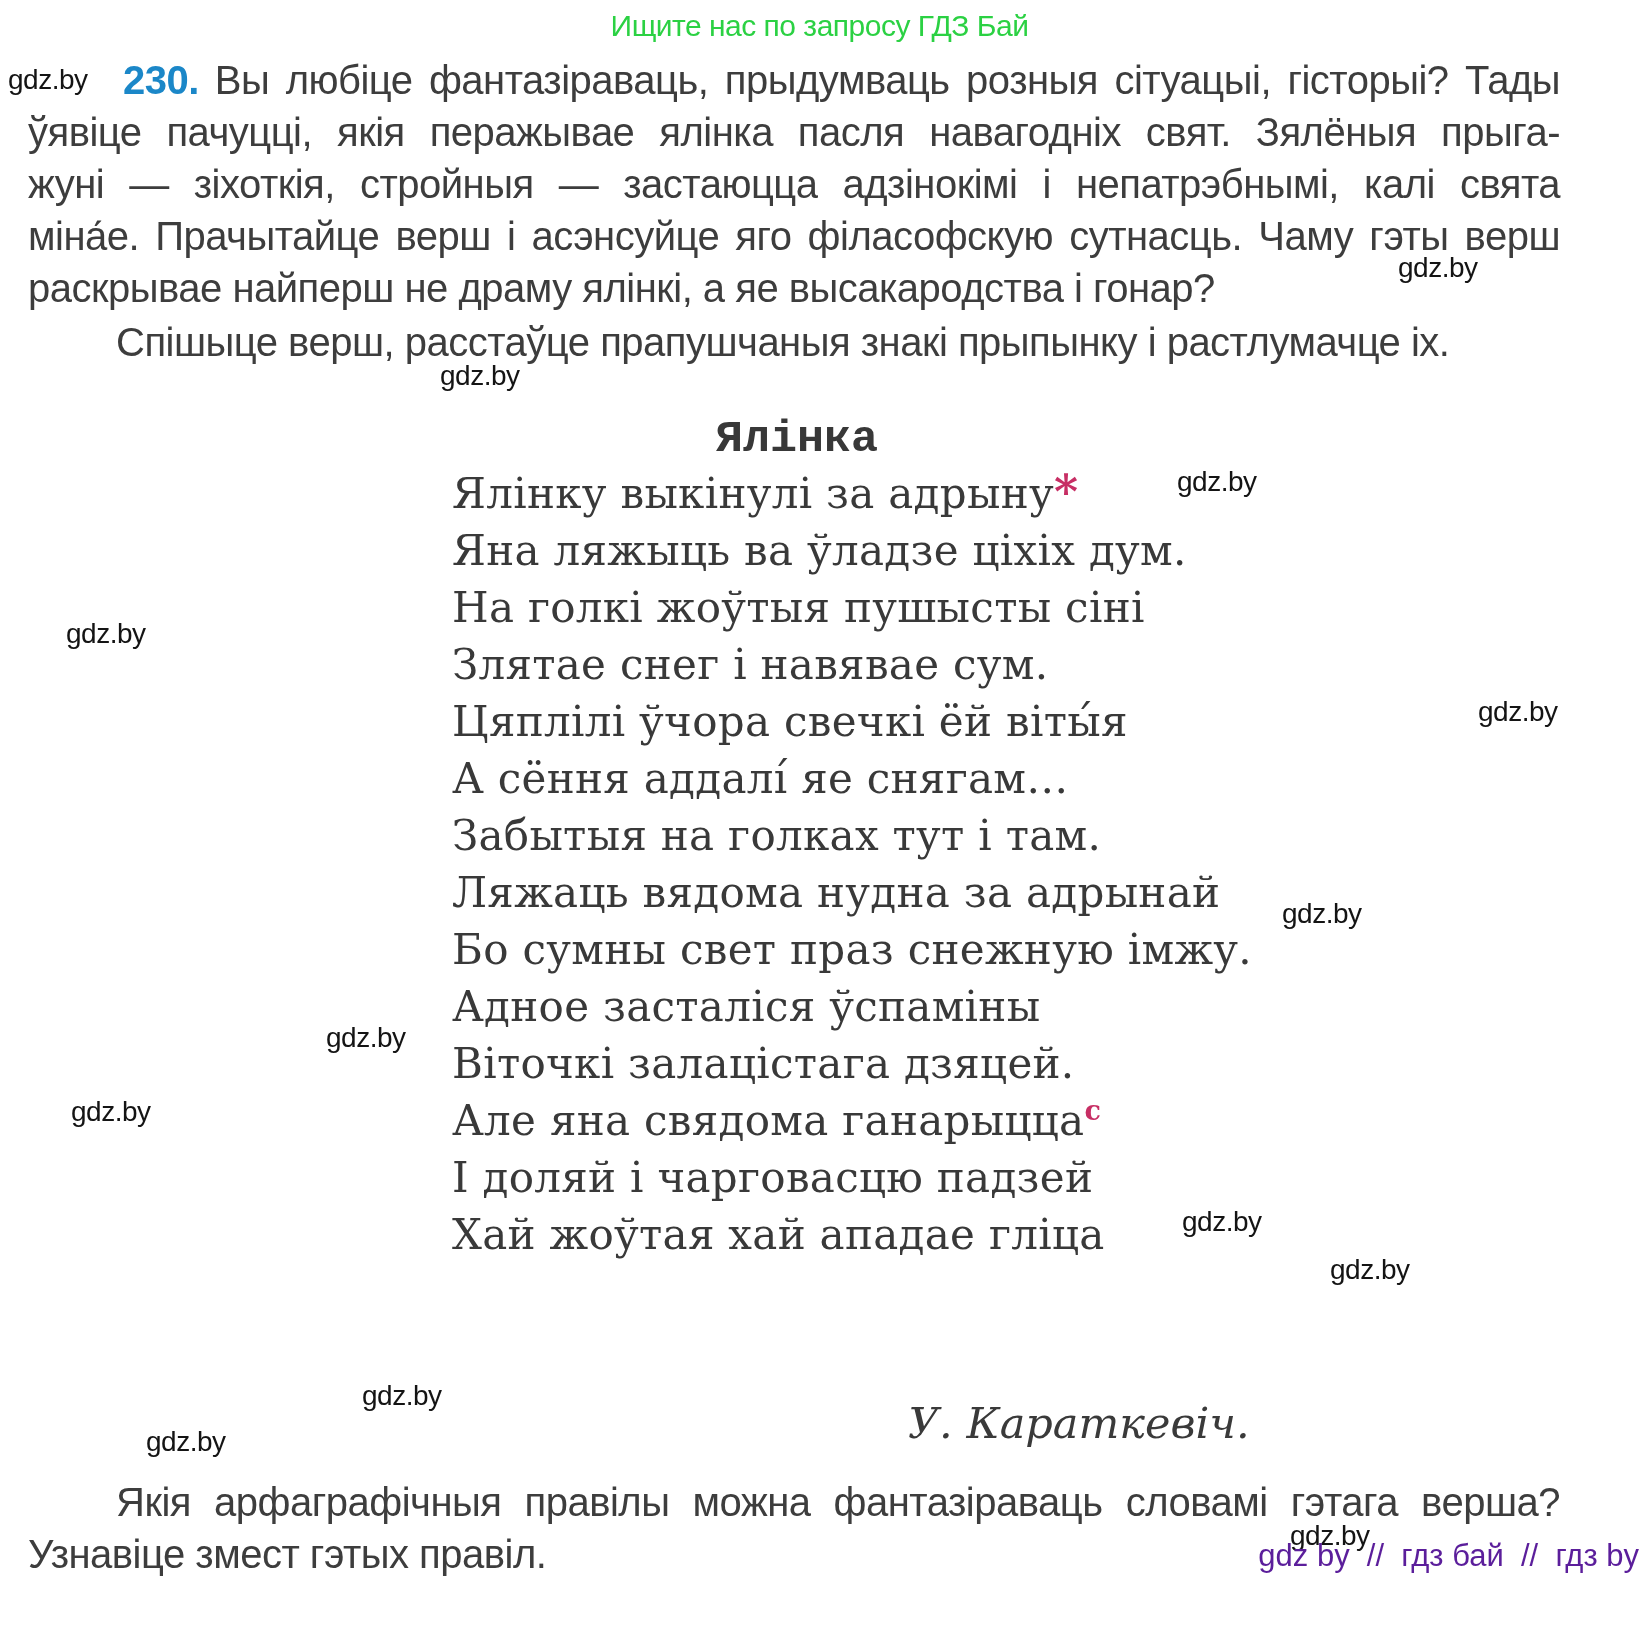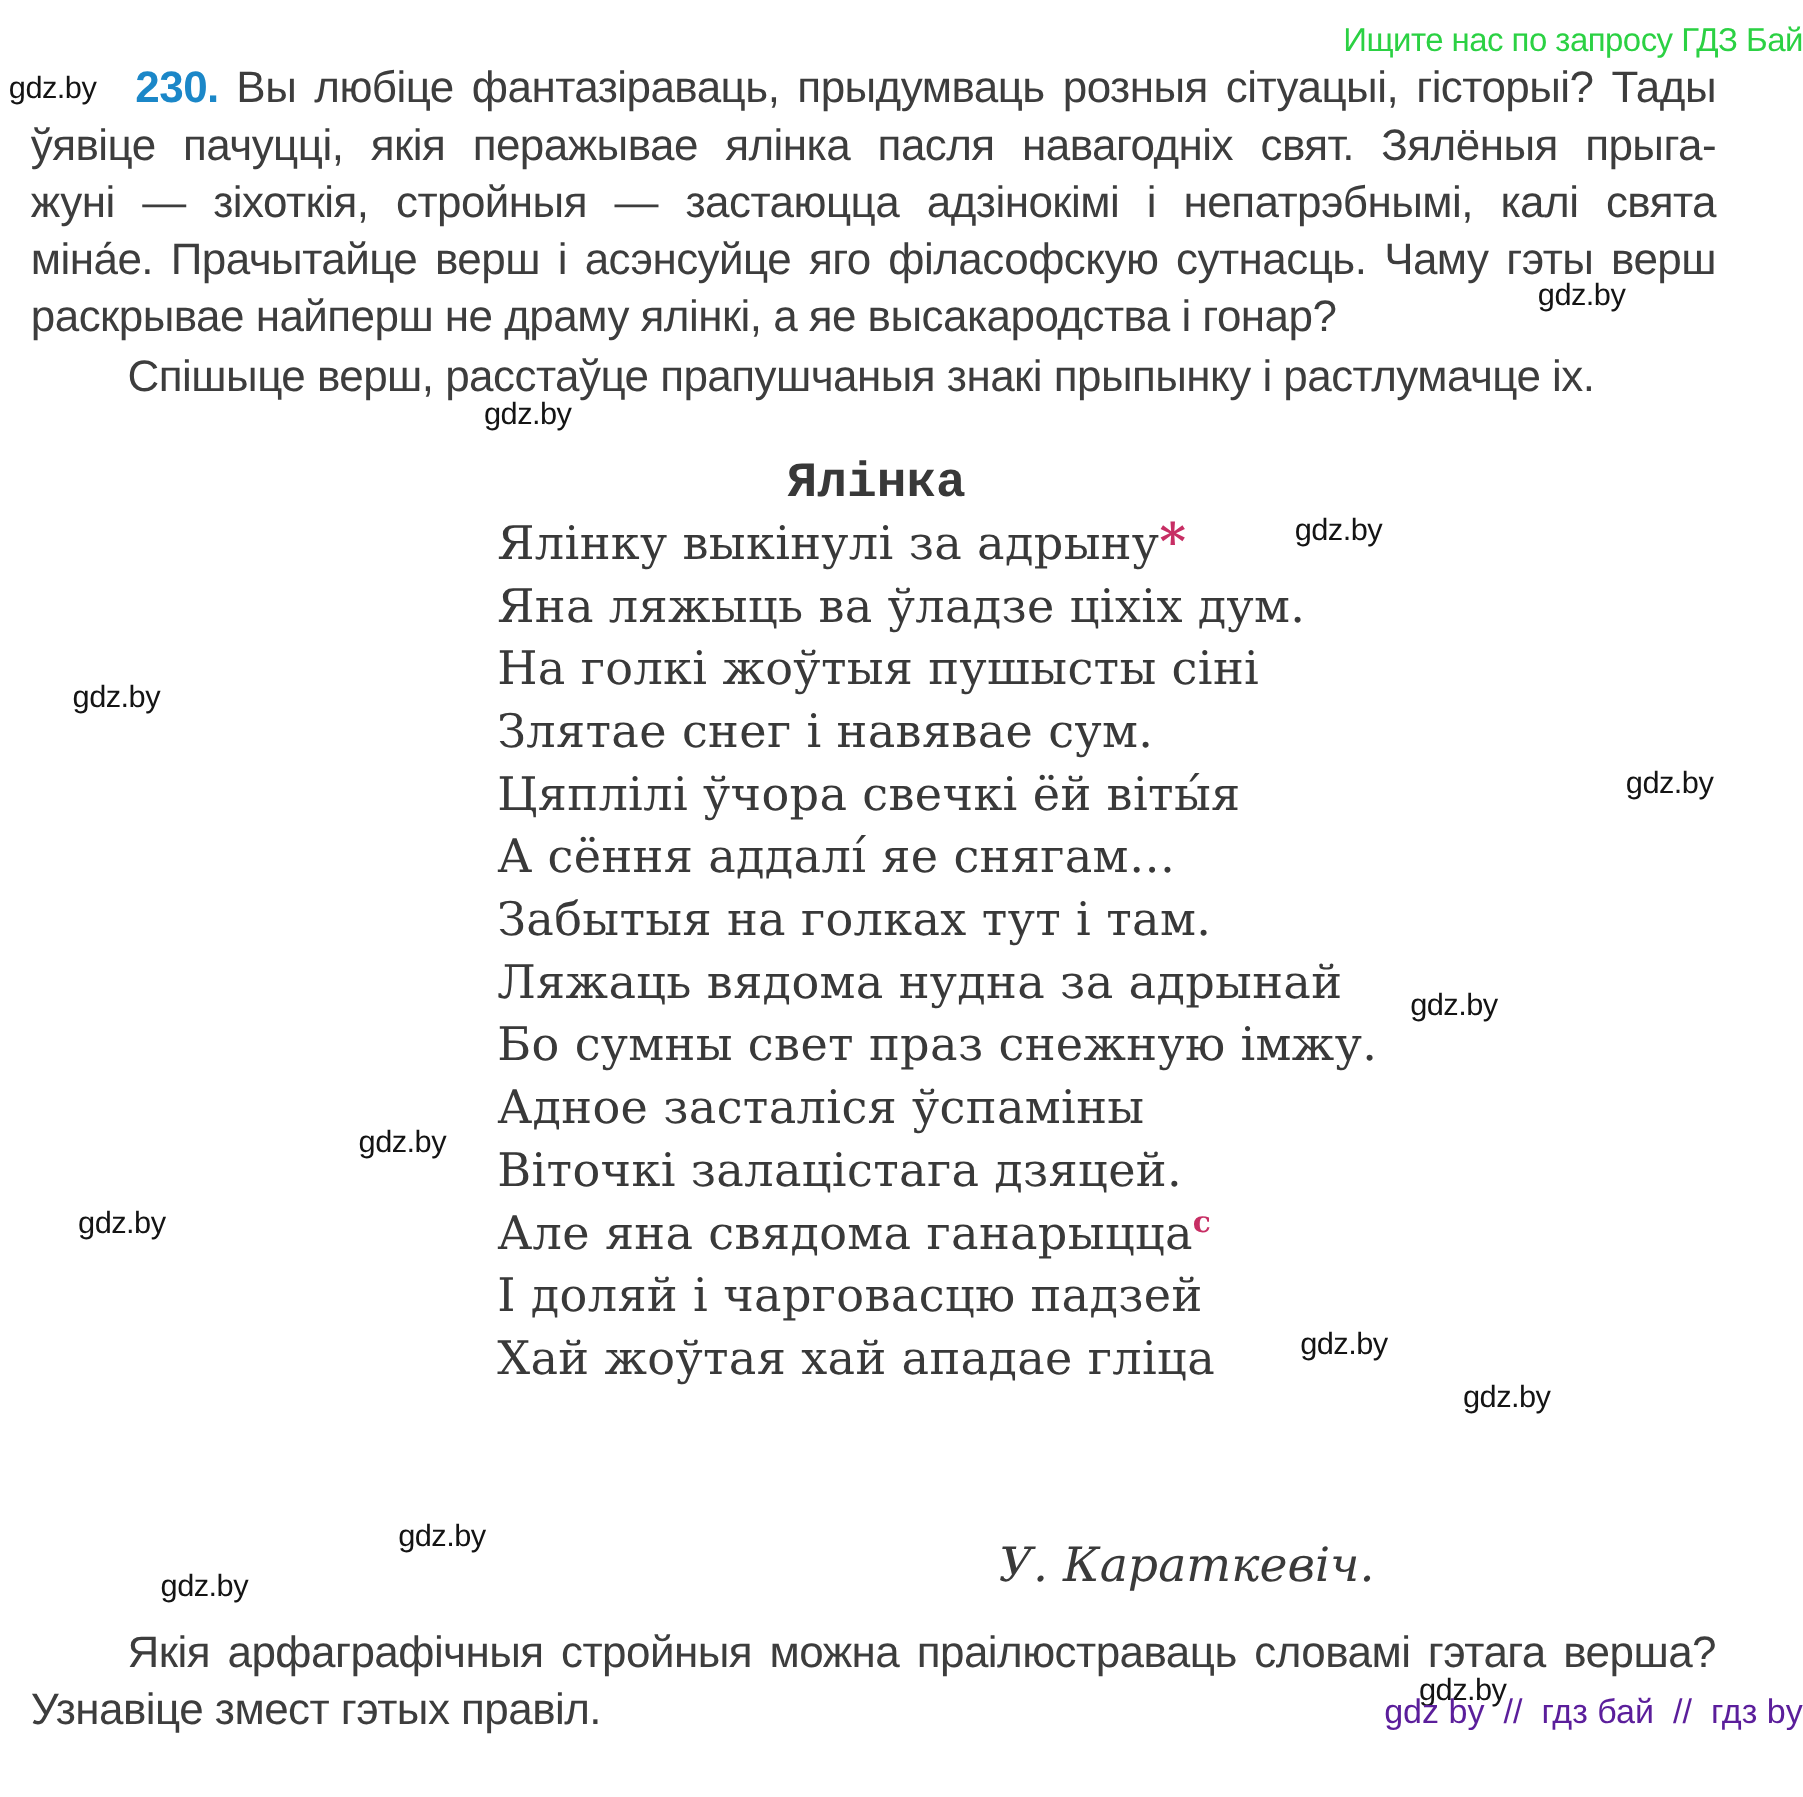--- a/index.html
+++ b/index.html
@@ -1,21 +1,21 @@
 <!DOCTYPE html>
 <html><head>
 <meta charset="utf-8">
 <style>
   html,body{margin:0;padding:0;background:#ffffff;}
   body{width:1639px;height:1634px;position:relative;overflow:hidden;
        font-family:"Liberation Sans",sans-serif;}
   .abs{position:absolute;}
 
   
-  .promo-top{top:20px;left:0;width:100%;text-align:right;
+  .promo-top{top:9px;left:0;width:100%;text-align:center;
              font-size:30px;letter-spacing:-0.5px;color:#2bd143;}
   .promo-bottom{top:1538px;left:0;width:100%;text-align:right;
                 font-size:31px;color:#5b1e9b;white-space:pre;}
 
   
   .wm{position:absolute;font-size:28px;color:#141414;letter-spacing:-0.5px;white-space:nowrap;}
 
   
   .intro{left:28px;top:54px;width:1532px;color:#3d3d3d;}
   .intro-line{font-size:40px;line-height:52px;letter-spacing:-0.5px;
@@ -91,17 +91,17 @@
   <div class="poem-line">Адное засталіся ўспаміны</div>
   <div class="poem-line">Віточкі залацістага дзяцей.</div>
   <div class="poem-line"><span>Але яна свядома ганарыцца</span><span class="supnote">с</span></div>
   <div class="poem-line">І доляй і чарговасцю падзей</div>
   <div class="poem-line">Хай жоўтая хай ападае гліца</div>
 </div>
 
 <div class="abs author">У. Караткевіч.</div>
 
 <div class="abs followup">
-  <div class="fu-line justified indent1">Якія арфаграфічныя стройныя можна праілюстраваць словамі гэтага верша?</div>
+  <div class="fu-line justified indent1">Якія арфаграфічныя правілы можна фантазіраваць словамі гэтага верша?</div>
   <div class="fu-line">Узнавіце змест гэтых правіл.</div>
 </div>
 
 <div class="abs promo-bottom">gdz by  //  гдз бай  //  гдз by</div>
 
 </body></html>

